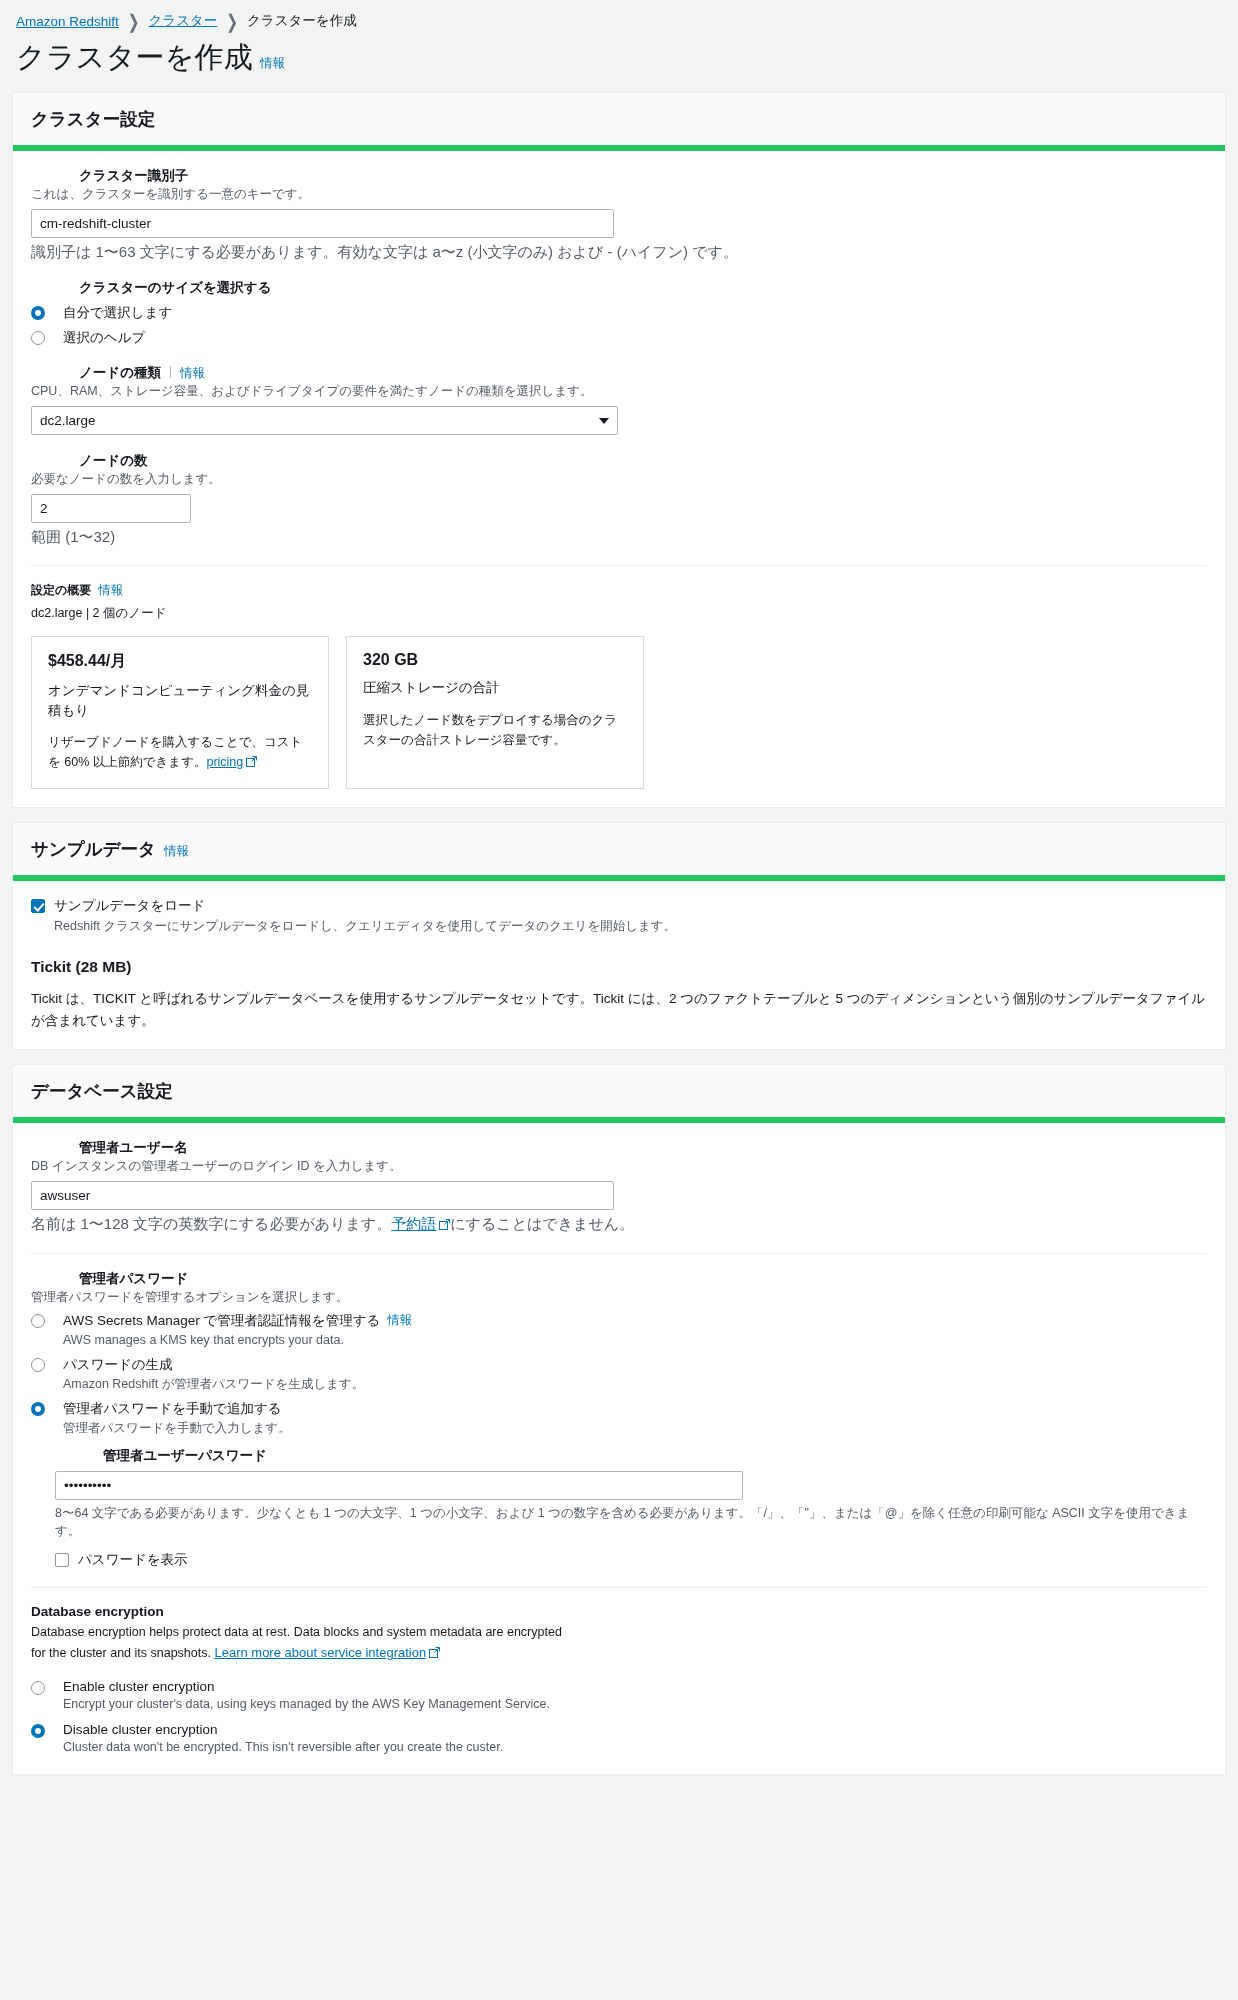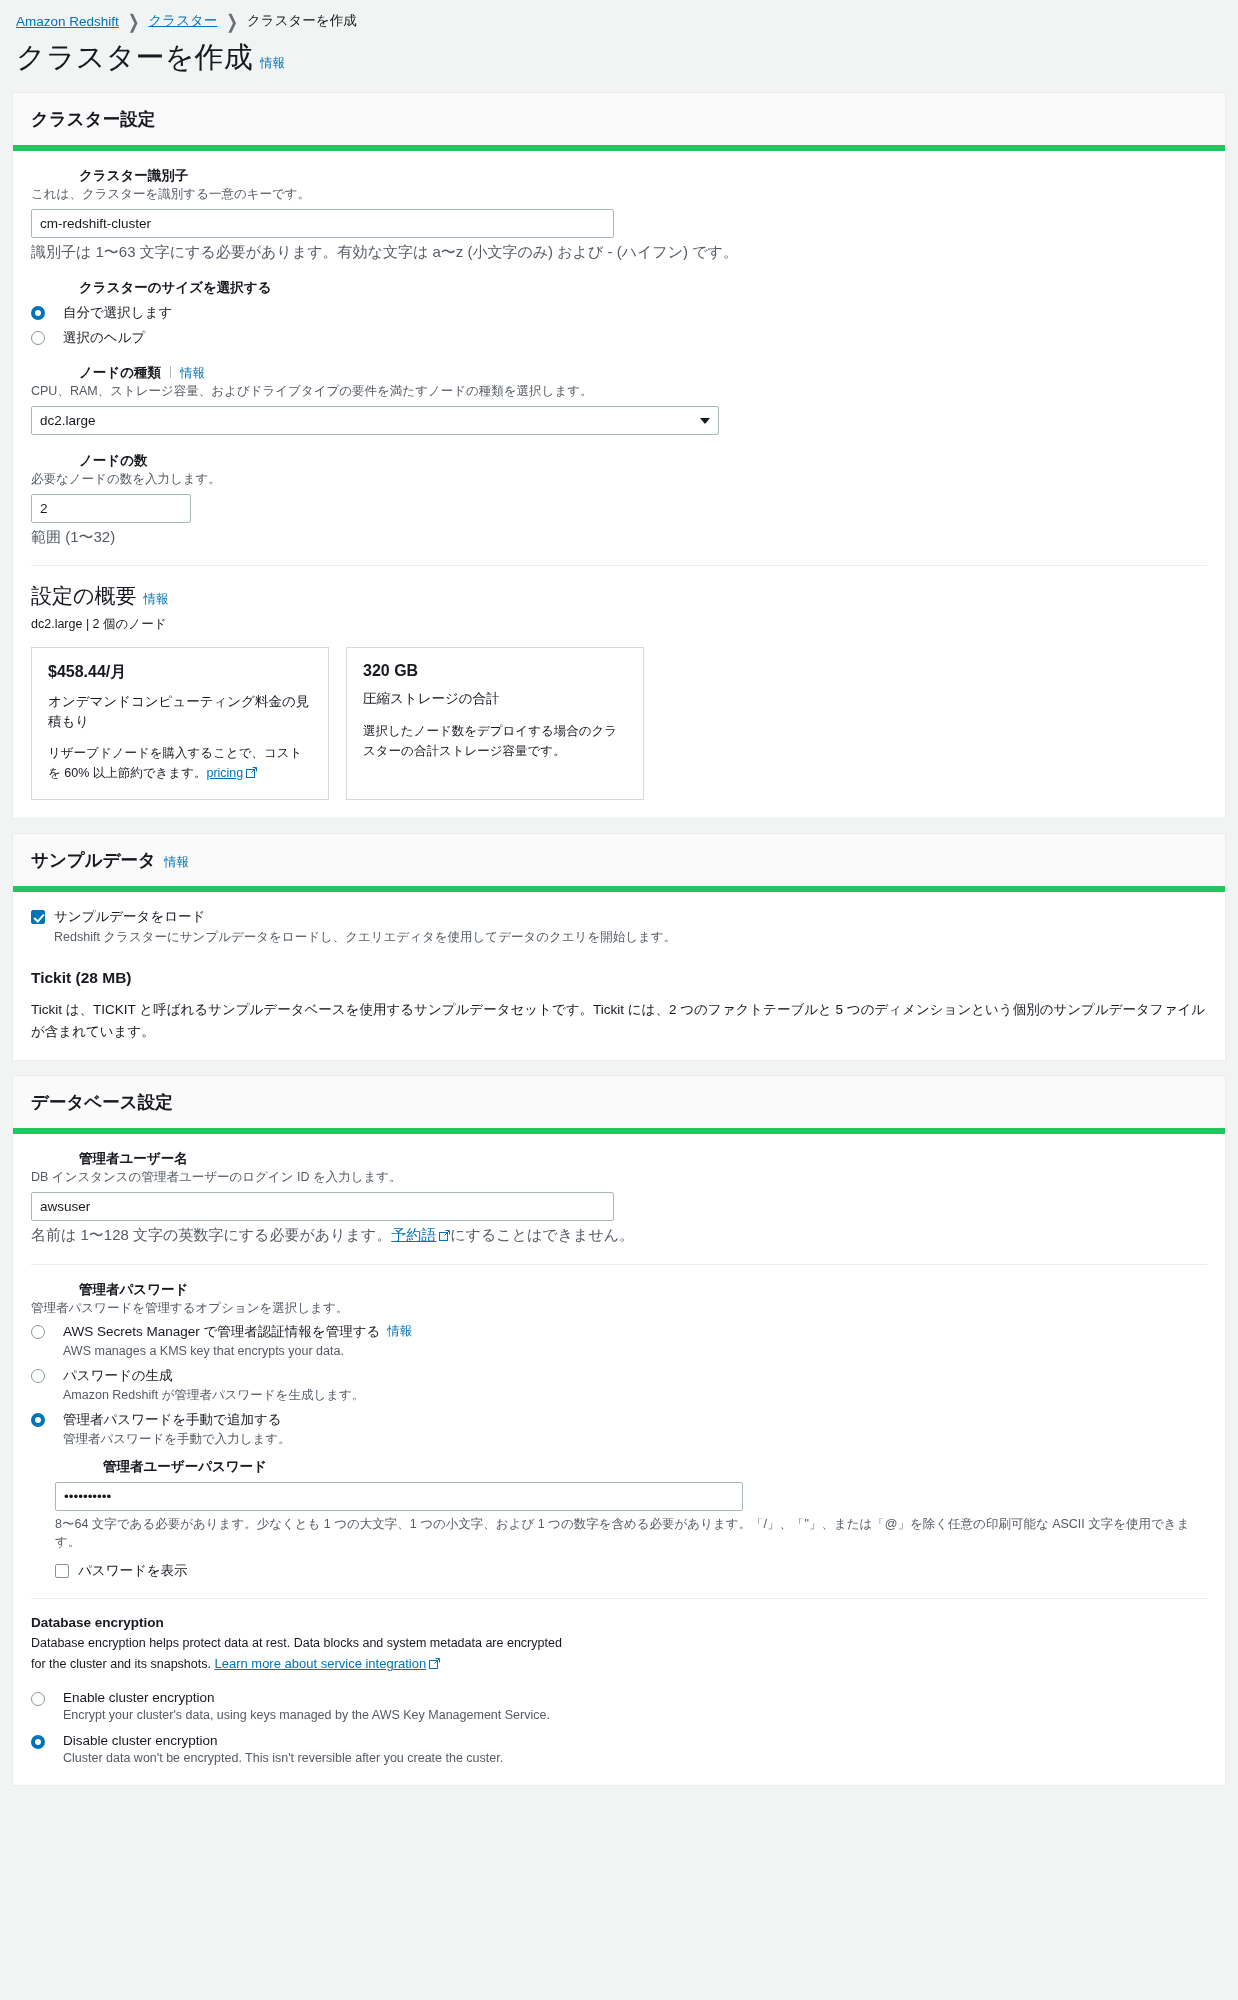--- a/index.html
+++ b/index.html
@@ -70,21 +70,21 @@
     border-radius: 2px;
     font-family: "Liberation Sans", sans-serif;
     font-size: 13.5px;
     color: #16191f;
     background: #fff;
     outline: none;
   }
   .input-wide { width: 583px; }
   .input-small { width: 160px; }
 
-  .select-wrap { position: relative; width: 688px; margin-top: 6px; text-align: right; }
+  .select-wrap { position: relative; width: 587px; margin-top: 6px; text-align: right; }
   .select-box {
     width: 100%; height: 29px;
     border: 1px solid #aab7b8; border-radius: 2px;
     background: #fff; font-size: 13.5px;
     display: flex; align-items: center; padding: 0 8px;
     cursor: pointer;
   }
   .select-caret {
     position: absolute; right: 9px; top: 50%; transform: translateY(-50%);
     width: 0; height: 0;
@@ -120,21 +120,21 @@
     border: solid #fff; border-width: 0 2px 2px 0;
     transform: rotate(42deg);
   }
   .check-label { font-size: 13.5px; color: #16191f; }
   .check-sub { font-size: 12.5px; color: #545b64; margin-top: 3px; line-height: 1.4; }
 
   hr.sep { border: none; border-top: 1px solid #eaeded; margin: 18px 0 16px 0; }
 
   
   .summary-title-row { display: flex; align-items: baseline; gap: 7px; }
-  .summary-title { font-size: 21px; font-weight: normal; }
+  .summary-title { font-size: 12px; font-weight: bold; }
   .summary-sub { font-size: 12.5px; color: #16191f; margin-top: 6px; }
   .cards { display: flex; gap: 17px; margin-top: 14px; }
   .card {
     border: 1px solid #d5dbdb; background: #fff;
     width: 298px; padding: 14px 16px 16px 16px;
   }
   .card-value { font-size: 16px; font-weight: bold; margin-bottom: 9px; }
   .card-label { font-size: 13.5px; color: #16191f; line-height: 1.45; }
   .card-note { font-size: 12.5px; color: #16191f; line-height: 1.6; margin-top: 12px; }
 

